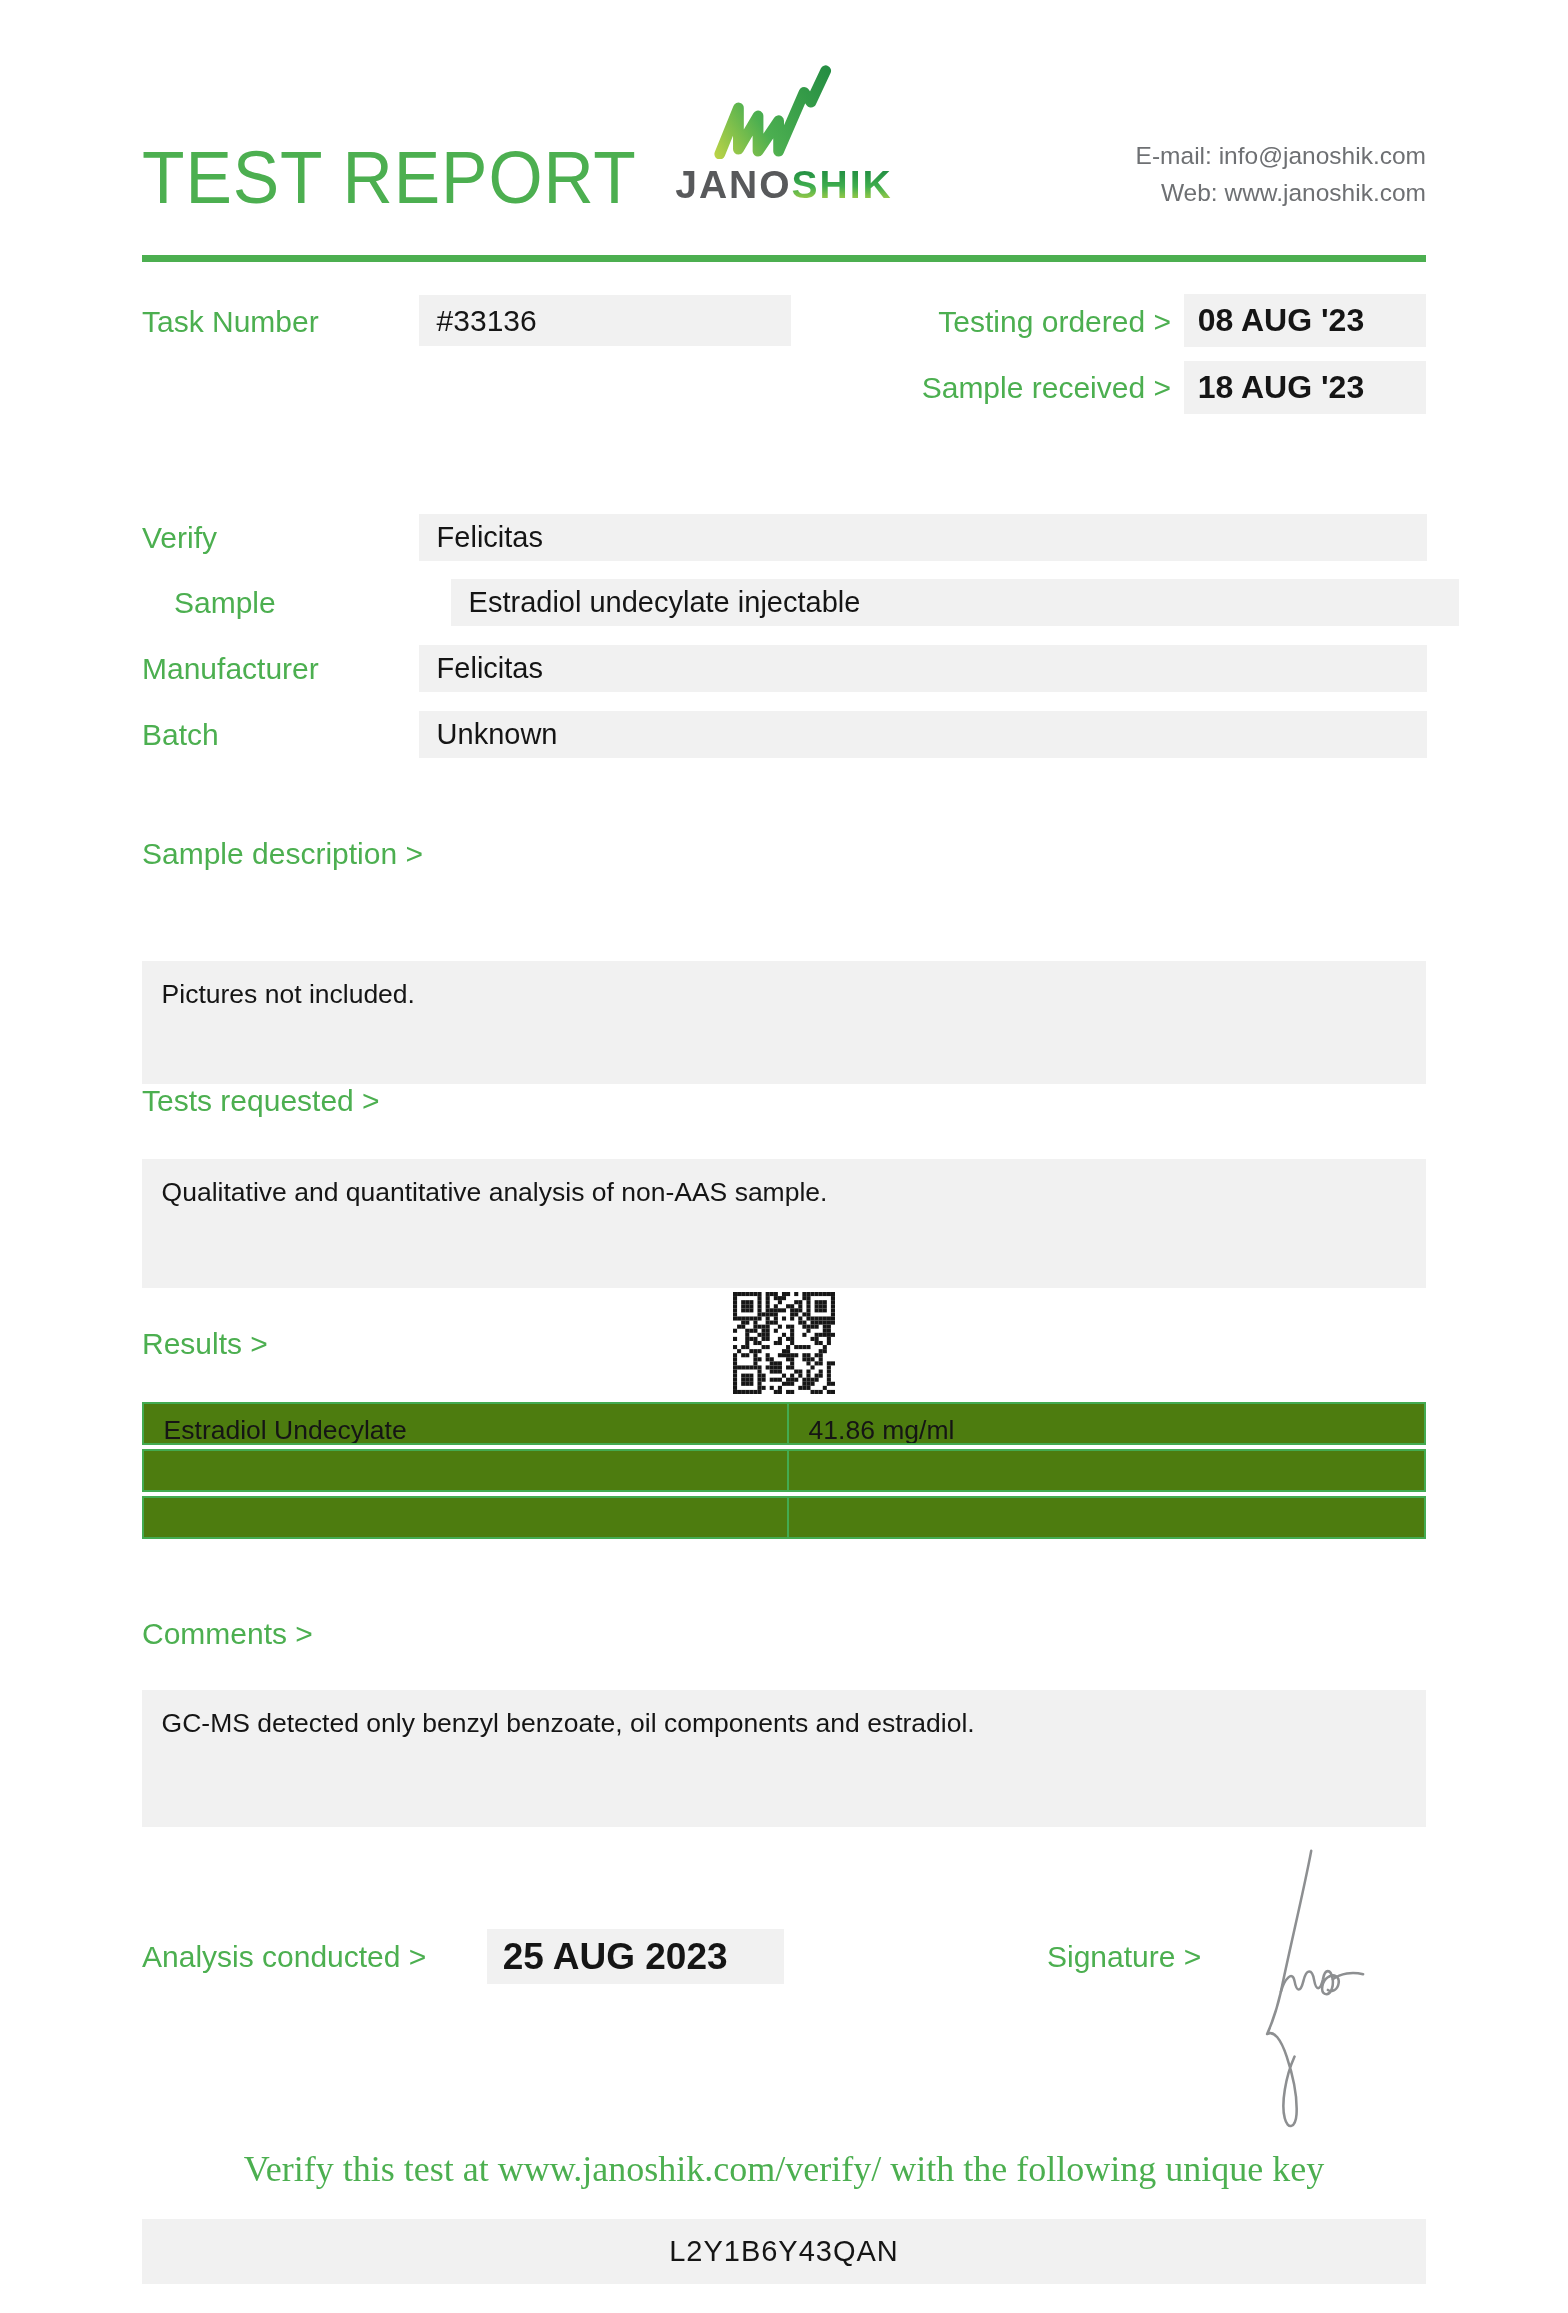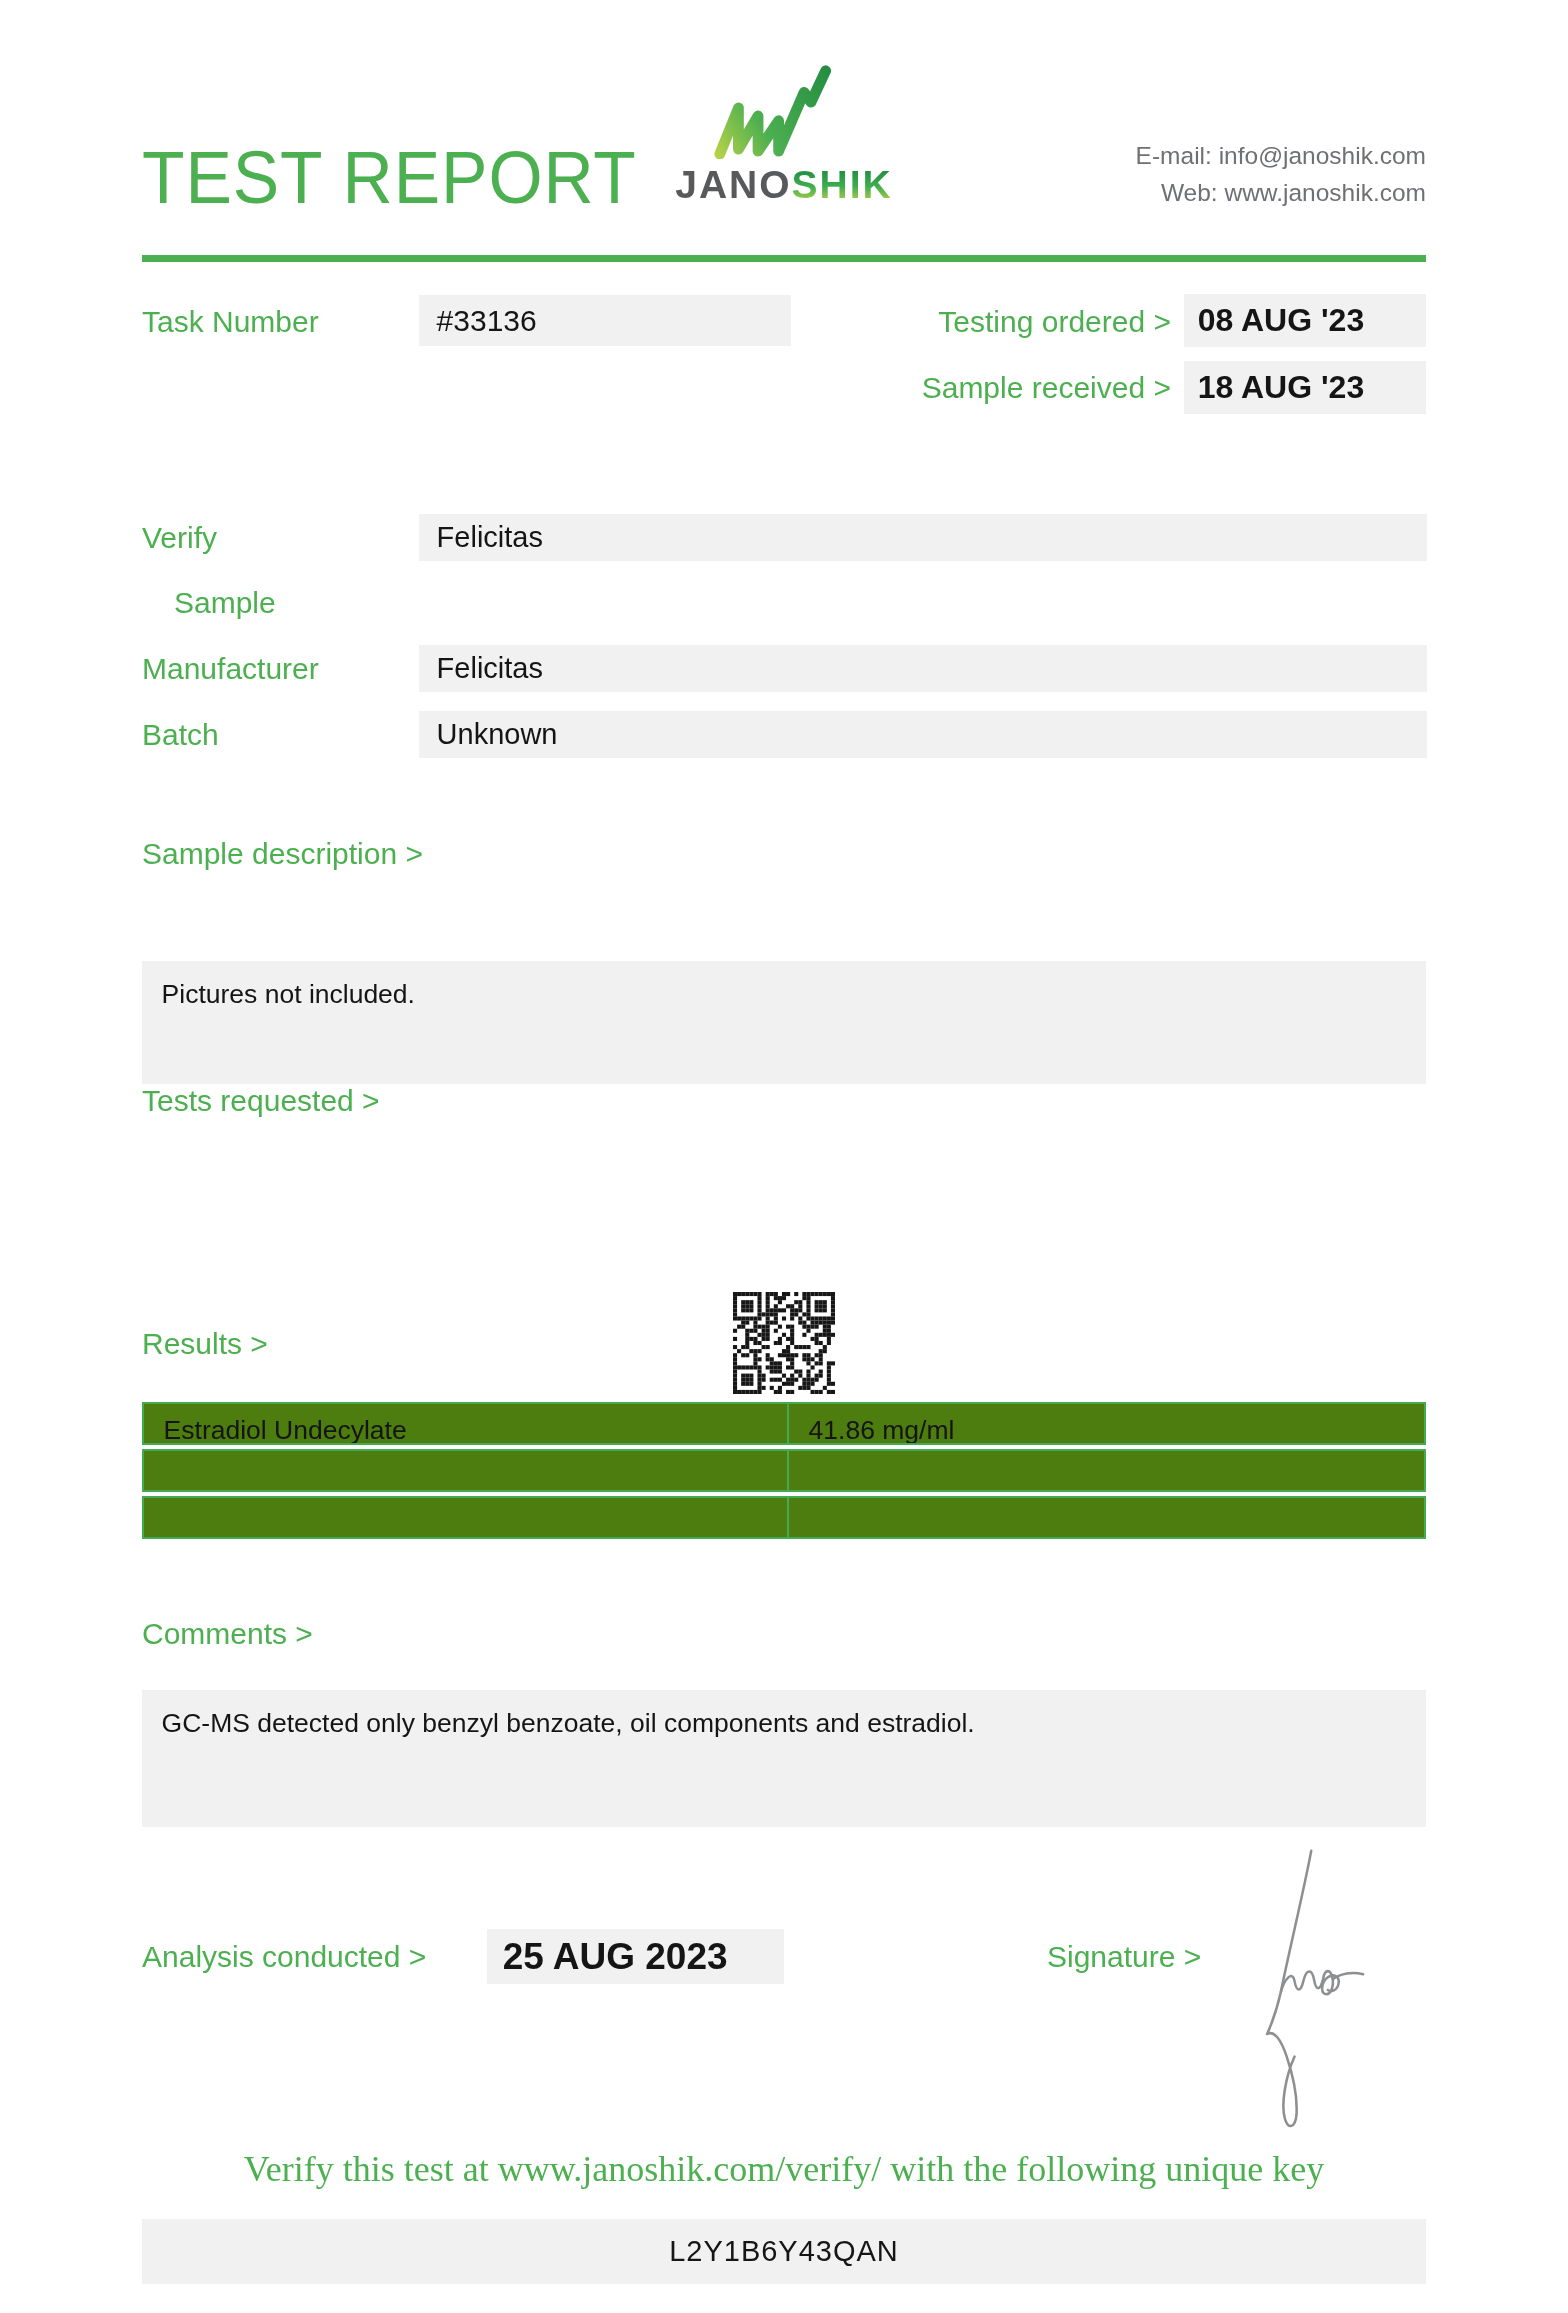--- a/index.html
+++ b/index.html
@@ -117,31 +117,33 @@
   <div class="glabel ordered-label">Testing ordered  &gt;</div>
   <div class="gbox ordered-box">08 AUG '23</div>
 
   <div class="glabel received-label">Sample received &gt;</div>
   <div class="gbox received-box">18 AUG '23</div>
 
   <div class="glabel field-label f0">Verify</div>
   <div class="gbox field-box f0">Felicitas</div>
 
   <div class="glabel field-label f1">Sample</div>
+  <div class="gbox field-box f1">Estradiol undecylate injectable</div>
 
   <div class="glabel field-label f2">Manufacturer</div>
   <div class="gbox field-box f2">Felicitas</div>
 
   <div class="glabel field-label f3">Batch</div>
   <div class="gbox field-box f3">Unknown</div>
 
   <div class="heading desc-heading">Sample description &gt;</div>
   <div class="gbox section-box desc-box">Pictures not included.</div>
 
   <div class="heading tests-heading">Tests requested &gt;</div>
+  <div class="gbox section-box tests-box">Qualitative and quantitative analysis of non-AAS sample.</div>
 
   <div class="heading results-heading">Results &gt;</div>
   <div class="qr"><svg width="102" height="102" viewBox="0 0 100 100" fill="#161616" xmlns="http://www.w3.org/2000/svg">
         <rect x="0" y="0" width="4" height="4"></rect>
         <rect x="4" y="0" width="4" height="4"></rect>
         <rect x="8" y="0" width="4" height="4"></rect>
         <rect x="12" y="0" width="4" height="4"></rect>
         <rect x="16" y="0" width="4" height="4"></rect>
         <rect x="20" y="0" width="4" height="4"></rect>
         <rect x="24" y="0" width="4" height="4"></rect>

